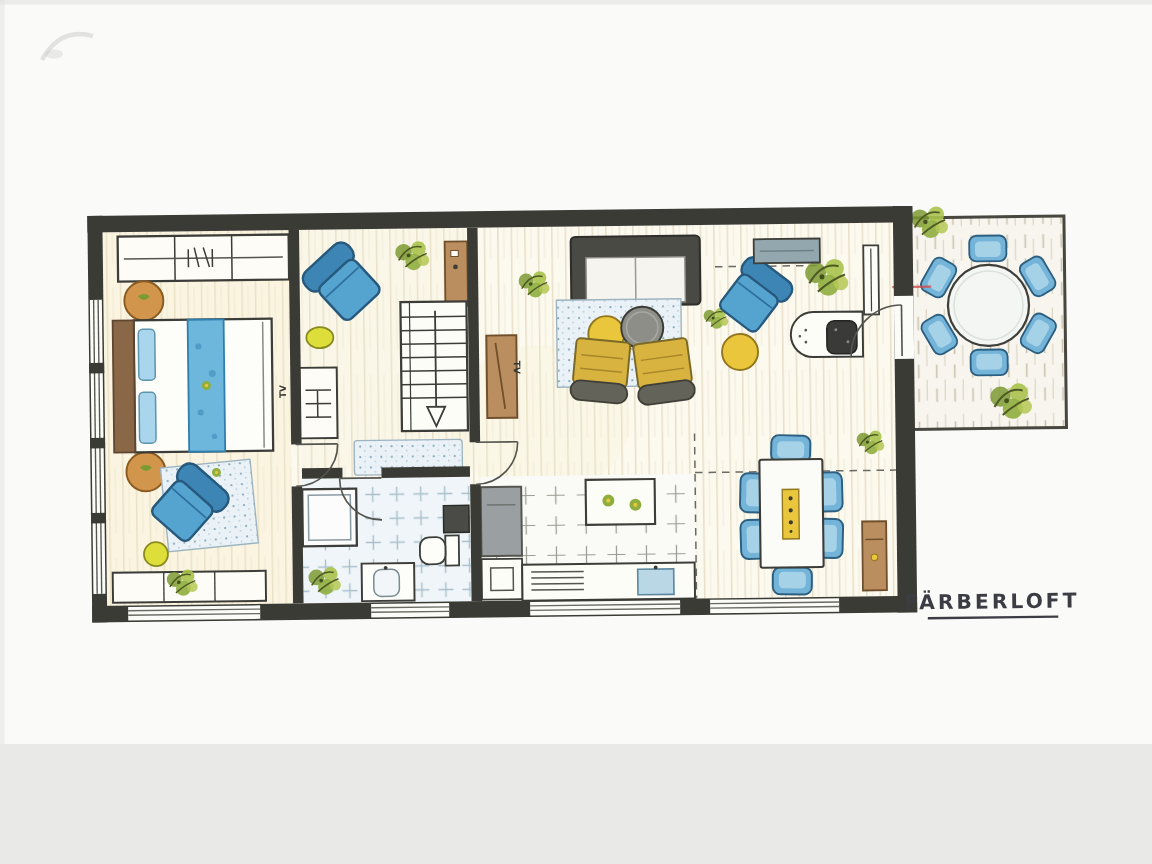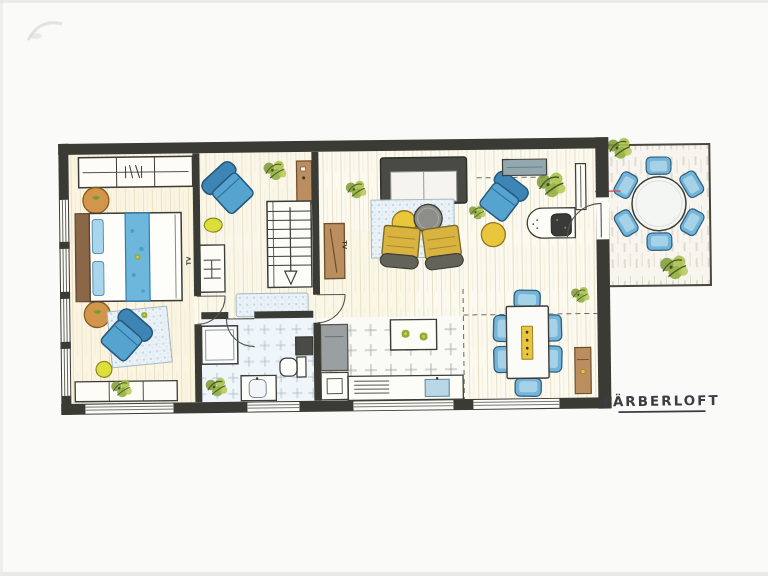--- a/index.html
+++ b/index.html
@@ -1,16 +1,16 @@
 <!DOCTYPE html>
 <html><head>
 <meta charset="utf-8">
 <style>
   html,body{margin:0;padding:0;background:#e9e9e7;}
-  .page{position:relative;width:768px;height:572px;background:#fafaf8;overflow:hidden;
+  .page{position:relative;width:768px;height:496px;background:#fafaf8;overflow:hidden;
         font-family:"DejaVu Sans", sans-serif;}
   svg{position:absolute;left:0;top:0;}
   .title-text{font-family:"DejaVu Sans", sans-serif;font-weight:bold;font-size:13.5px;
               letter-spacing:2px;fill:#3c3c44;}
   .tv-text{font-family:"DejaVu Sans", sans-serif;font-weight:bold;font-size:6px;fill:#3a3a35;}
 </style>
 </head>
 <body>
 
 <div class="page">

